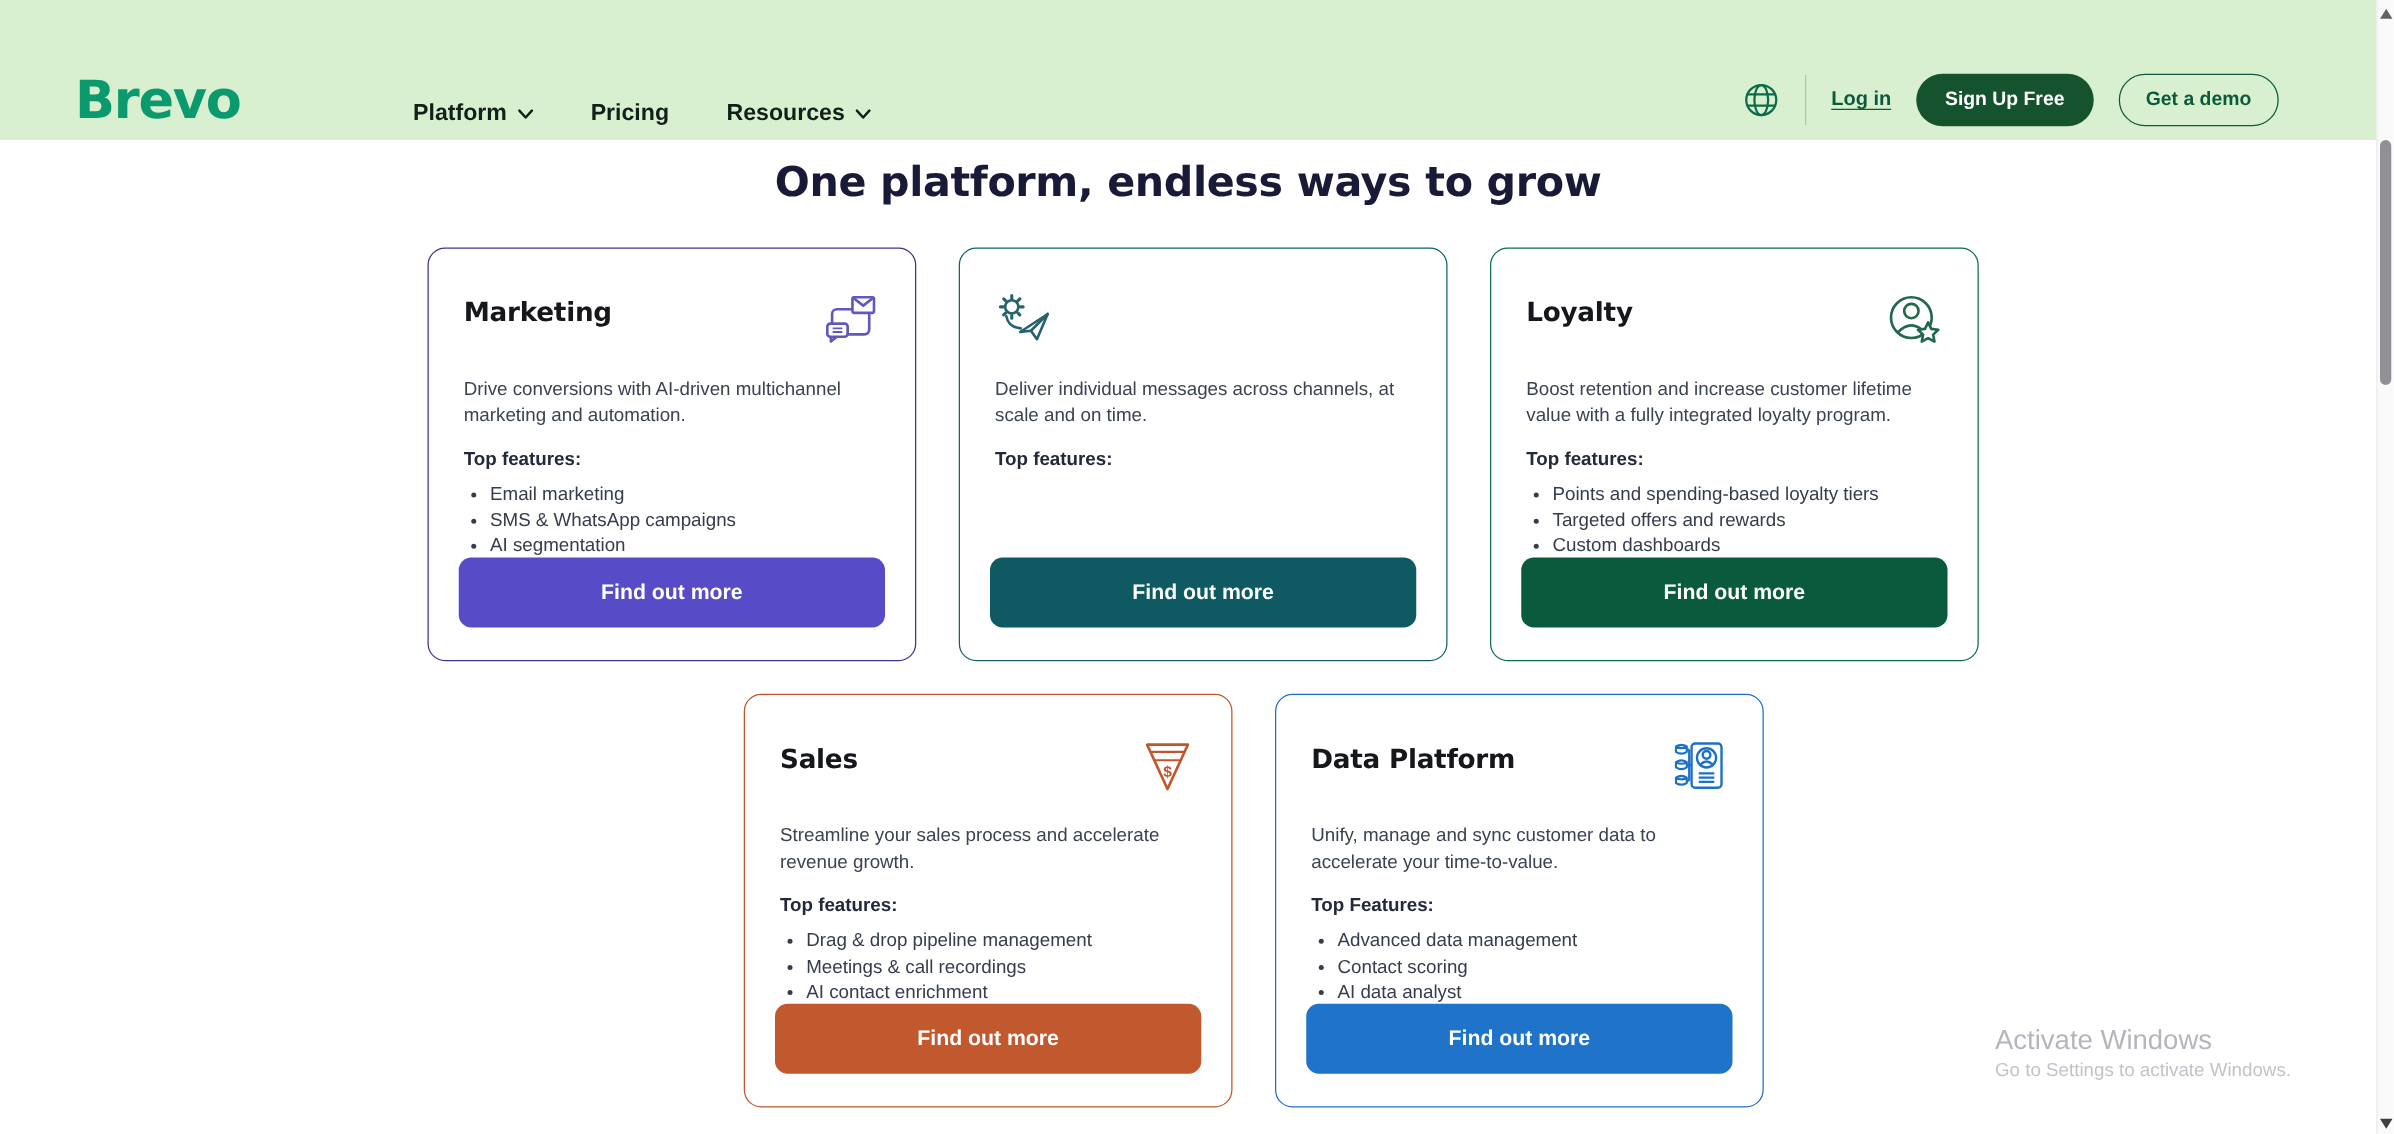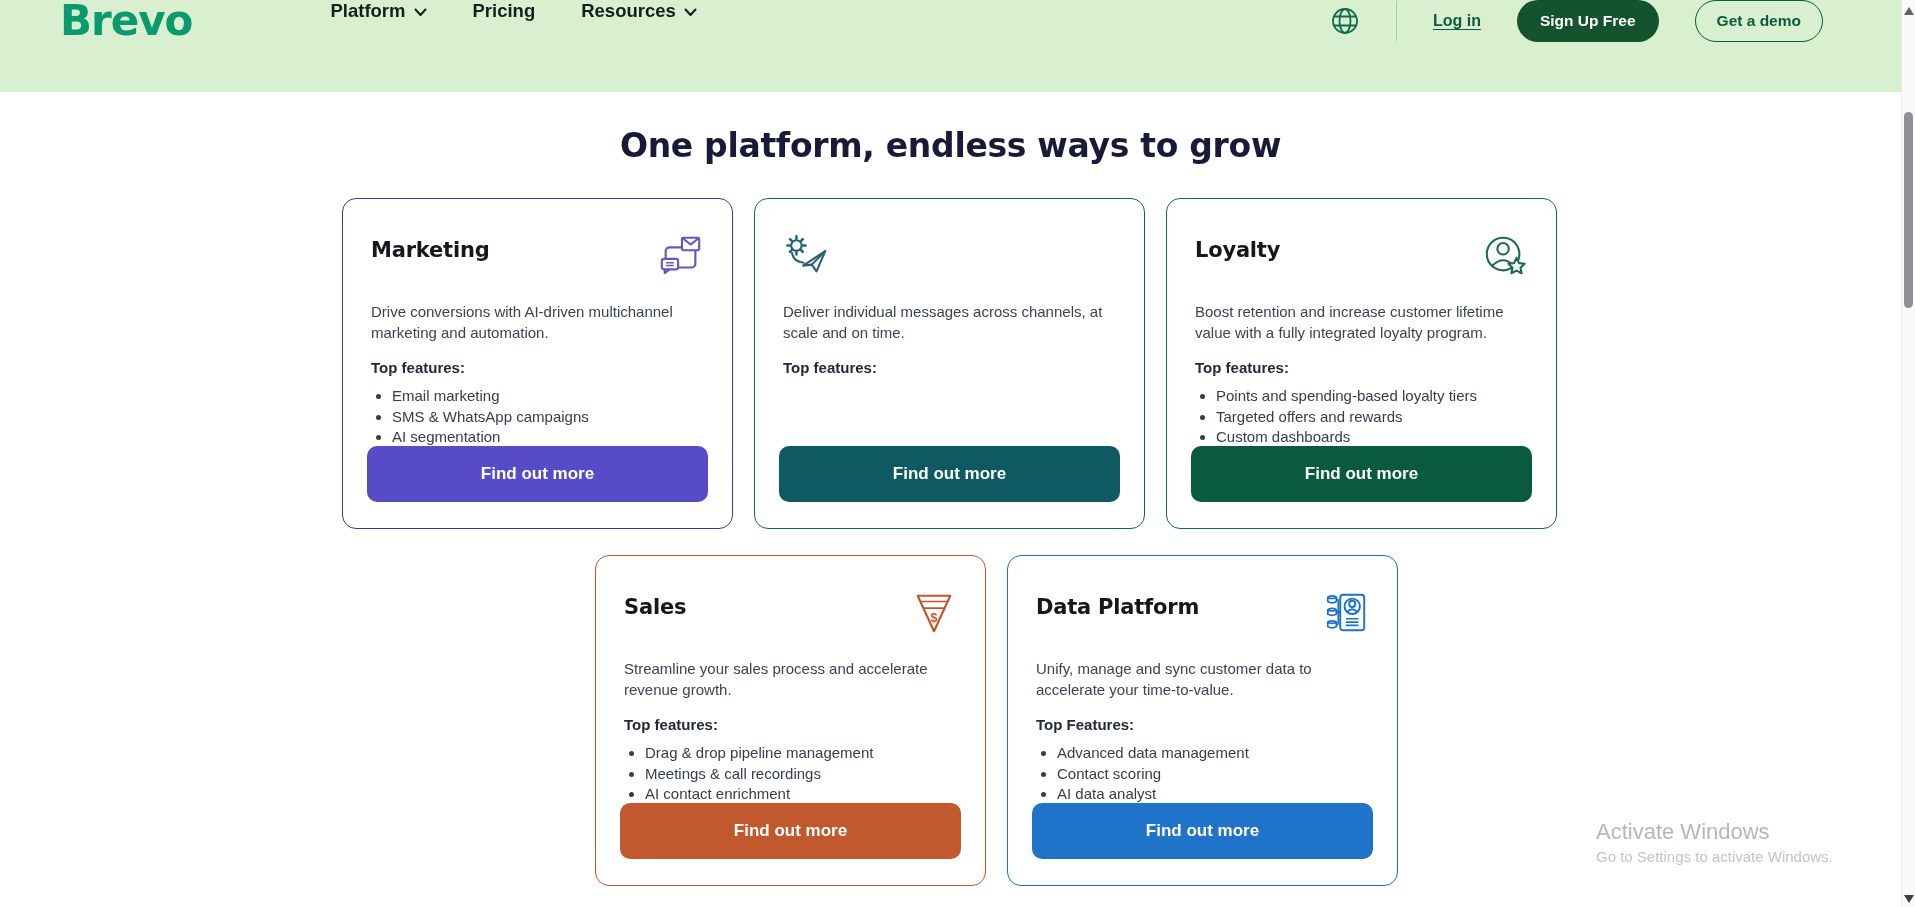--- a/index.html
+++ b/index.html
@@ -8,38 +8,38 @@
     font-family:"Liberation Sans", sans-serif;
     background:#ffffff;
     position:relative;
     overflow:hidden;
     color:#1f2430;
   }
 
   
   .header {
     position:absolute; top:0; left:0;
-    width:1901px; height:92px;
+    width:1901px; height:112px;
     background:#d8f0cf;
-    display:flex; align-items:flex-start;
+    display:flex; align-items:flex-end;
     padding:0 78px 11px 60px;
   }
   .logo {
     font-family:"DejaVu Sans", sans-serif;
     font-size:42px; font-weight:700; color:#0b996e;
     letter-spacing:-1px; cursor:pointer; line-height:1;
   }
   .nav { display:flex; align-items:center; gap:46px; margin-left:138px; }
   .nav-item {
     display:flex; align-items:center; gap:8px;
     font-size:18.5px; font-weight:700; color:#13201a;
     cursor:pointer; white-space:nowrap;
   }
   .chev { display:inline-block; margin-top:2px; }
-  .header-right { margin-left:auto; display:flex; align-items:center; gap:36px; }
+  .header-right { margin-left:auto; display:flex; align-items:center; gap:20px; }
   .globe { width:30px; height:30px; color:#0d6b4a; cursor:pointer; display:block; }
   .vdivider { width:1px; height:40px; background:rgba(13,92,65,0.25); }
   .login-link {
     font-size:16px; font-weight:600; color:#0c5a3e;
     text-decoration:underline; text-underline-offset:3px; cursor:pointer;
   }
   .btn-signup {
     background:#14532d; color:#ffffff; border:none;
     font-family:inherit; font-size:15.5px; font-weight:700;
     padding:12px 23px; border-radius:22px; cursor:pointer;
@@ -54,21 +54,21 @@
   
   .hero-title {
     position:absolute; top:126px; left:0; width:1901px;
     text-align:center;
     font-family:"DejaVu Sans", sans-serif;
     font-size:33px; font-weight:700; color:#191a38;
     letter-spacing:-0.3px;
   }
 
   
-  .row { position:absolute; display:flex; gap:21px; }
+  .row { position:absolute; display:flex; gap:34px; }
   .row-1 { top:198px; left:342px; }
   .row-2 { top:555px; left:547px;margin-left:48px; }
 
   .card {
     width:391px; height:331px;
     background:#ffffff;
     border:1.7px solid var(--border-c);
     border-radius:14px;
     padding:34px 28px 0 28px;
     position:relative;

